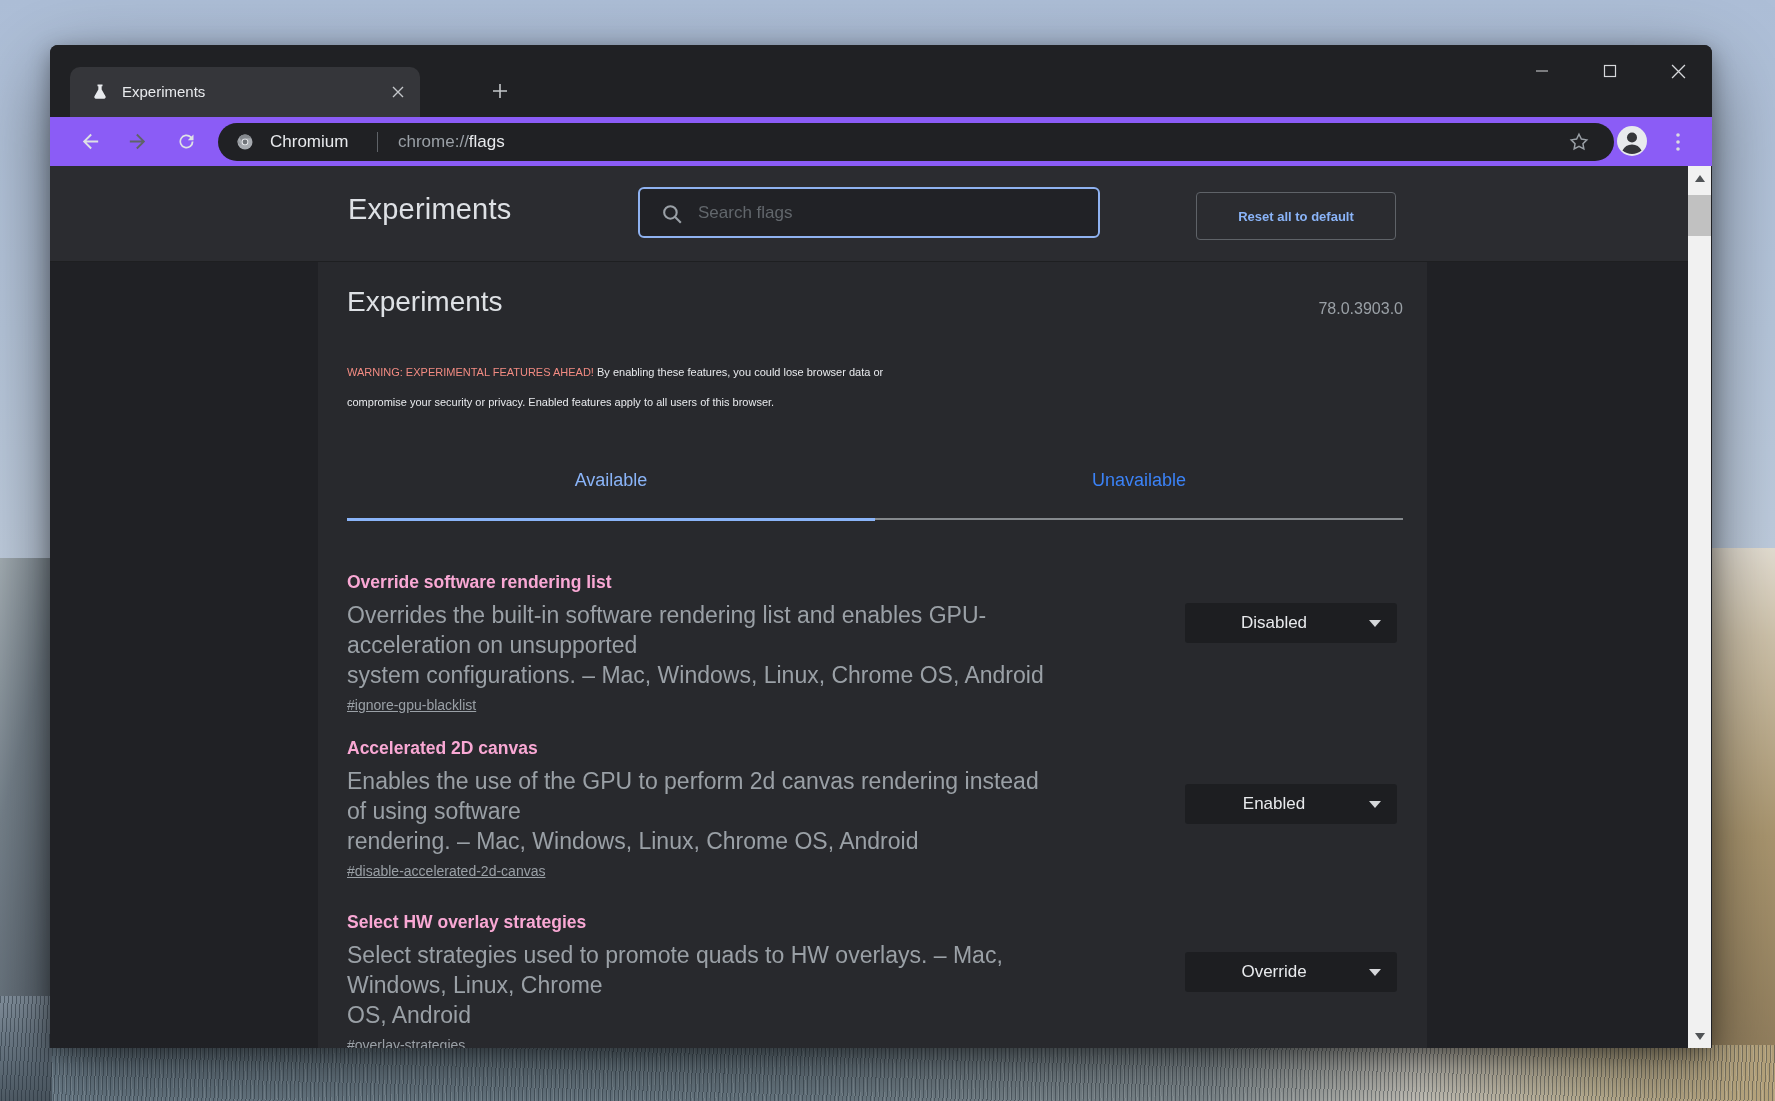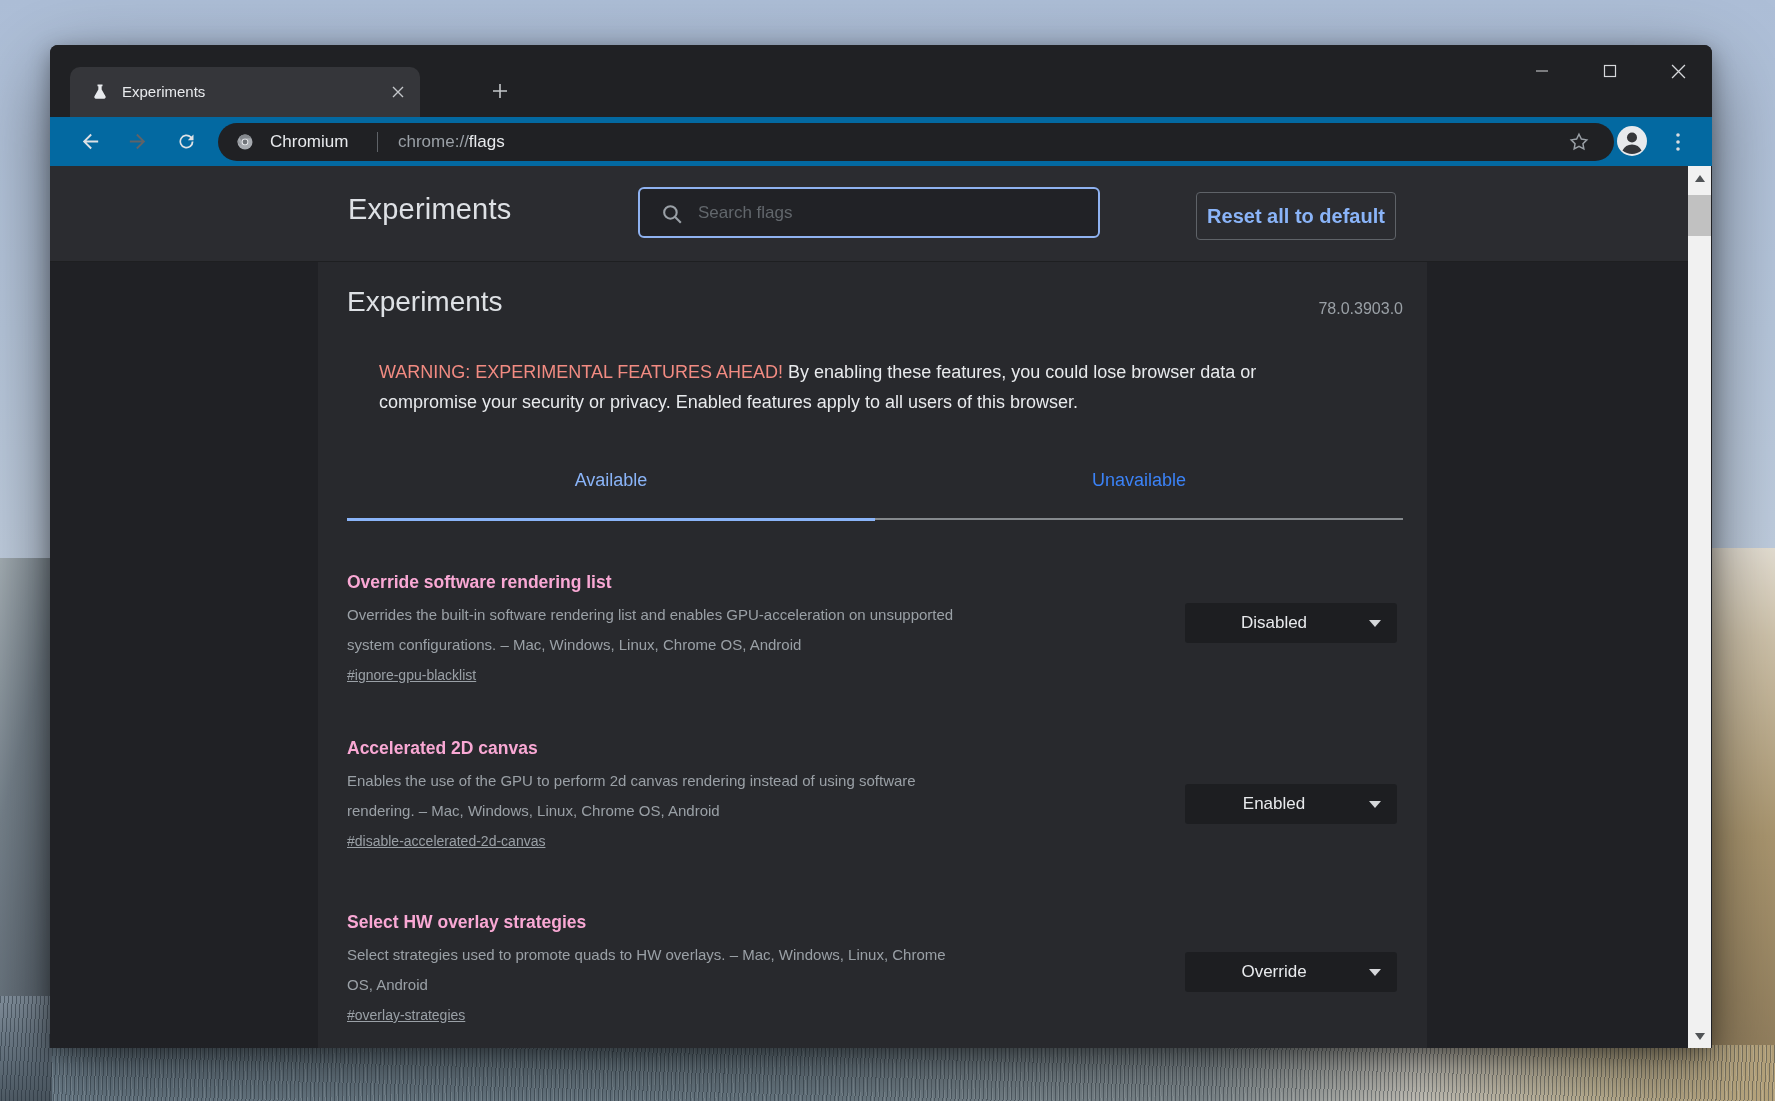--- a/index.html
+++ b/index.html
@@ -36,21 +36,21 @@
   .tab .tab-title { position:absolute; left:52px; top:0; line-height:50px;
     font-size:15px; color:#e8eaed; }
   .tab .tab-close { position:absolute; right:14px; top:17px; width:16px; height:16px;
     display:flex; align-items:center; justify-content:center; }
   .newtab { position:absolute; left:433px; top:29px; width:34px; height:34px; border-radius:50%;
     display:flex; align-items:center; justify-content:center; }
   .wincontrols { position:absolute; right:0; top:0; height:52px; display:flex; }
   .wc-btn { width:68px; height:52px; display:flex; align-items:center; justify-content:center; }
 
   
-  .toolbar { position:absolute; left:0; top:72px; right:0; height:49px; background:#0369a1; }
+  .toolbar { position:absolute; left:0; top:72px; right:0; height:49px; background:#8b5cf6; }
   .nav-btn { position:absolute; top:8px; width:33px; height:33px; border-radius:50%;
     display:flex; align-items:center; justify-content:center; }
   .omnibox { position:absolute; left:168px; top:6px; width:1396px; height:38px;
     background:#202124; border-radius:19px; }
   .omni-icon { position:absolute; left:18px; top:10px; width:18px; height:18px; }
   .site-label { position:absolute; left:52px; top:0; line-height:38px; font-size:17px; color:#e8eaed; }
   .omni-sep { position:absolute; left:159px; top:9px; width:1px; height:20px; background:#5f6368; }
   .url { position:absolute; left:180px; top:0; line-height:38px; font-size:17px; }
   .url .scheme { color:#9aa0a6; }
   .url .host { color:#e8eaed; }
@@ -68,42 +68,42 @@
     color:#dee1e5; letter-spacing:.2px; }
   .search-box { position:absolute; left:588px; top:21px; width:462px; height:51px;
     background:#212226; border:2px solid #8fb2f0; border-radius:6px; }
   .search-box .mag { position:absolute; left:20px; top:13px; width:25px; height:25px; }
   .search-box input { position:absolute; left:58px; top:2px; width:390px; height:43px;
     background:transparent; border:none; outline:none; color:#bdc1c6; font-size:17px;
     font-family:"Liberation Sans",sans-serif; }
   .search-box input::placeholder { color:#62676c; opacity:1; }
   .reset-btn { position:absolute; left:1146px; top:26px; width:200px; height:48px;
     background:transparent; border:1px solid #5f6368; border-radius:4px;
-    color:#8ab4f8; font-size:20px; font-weight:700; font-family:"Liberation Sans",sans-serif; }
+    color:#8ab4f8; font-size:13px; font-weight:700; font-family:"Liberation Sans",sans-serif; }
 
   .container { position:absolute; left:268px; top:96px; width:1109px; bottom:0; background:#28292d; }
 
   .h2 { position:absolute; left:297px; top:120px; font-size:28px; font-weight:400; color:#dee1e5; }
   .version { position:absolute; left:297px; top:134px; width:1056px; text-align:right;
     font-size:16px; color:#9aa0a6; }
   .warning { position:absolute; left:297px; top:191px; width:1070px;
-    font-size:18px; line-height:30px; color:#e8eaed;margin-left:32px; }
+    font-size:11px; line-height:30px; color:#e8eaed; }
   .warning .warn-red { color:#f28b82; }
 
   .tabs-row { position:absolute; left:297px; top:296px; width:1056px; height:36px; display:flex; }
   .flag-tab { width:50%; text-align:center; font-size:18px; line-height:36px; }
   .flag-tab.sel { color:#8ab4f8; }
   .flag-tab.unsel { color:#3b82f6; }
   .underline-left { position:absolute; left:297px; top:352px; width:528px; height:3px; background:#8ab4f8; }
   .underline-right { position:absolute; left:825px; top:352px; width:528px; height:2px; background:#85898d; }
 
   .entry { position:absolute; left:297px; width:712px; }
   .e1 { top:405px; } .e2 { top:571px; } .e3 { top:745px; }
   .entry-title { font-size:17.5px; font-weight:700; color:#f9a8d4; line-height:22px; margin-bottom:7px; }
-  .entry-desc { font-size:15px; color:#9aa0a6; line-height:30px; }
+  .entry-desc { font-size:23px; color:#9aa0a6; line-height:30px; }
   .entry-link { display:inline-block; font-size:14px; color:#9aa0a6; line-height:30px;
     text-decoration:underline; cursor:pointer; }
 
   .dropdown { position:absolute; left:1135px; width:212px; height:40px; background:#1d1e21;
     border-radius:3px; color:#e8eaed; font-size:17px; display:flex; align-items:center;
     justify-content:center; cursor:pointer; }
   .dd1 { top:437px; } .dd2 { top:618px; } .dd3 { top:786px; }
   .dropdown .dd-label { padding-right:34px; }
   .dropdown .caret { position:absolute; right:16px; top:17px; width:0; height:0;
     border-left:6px solid transparent; border-right:6px solid transparent;

